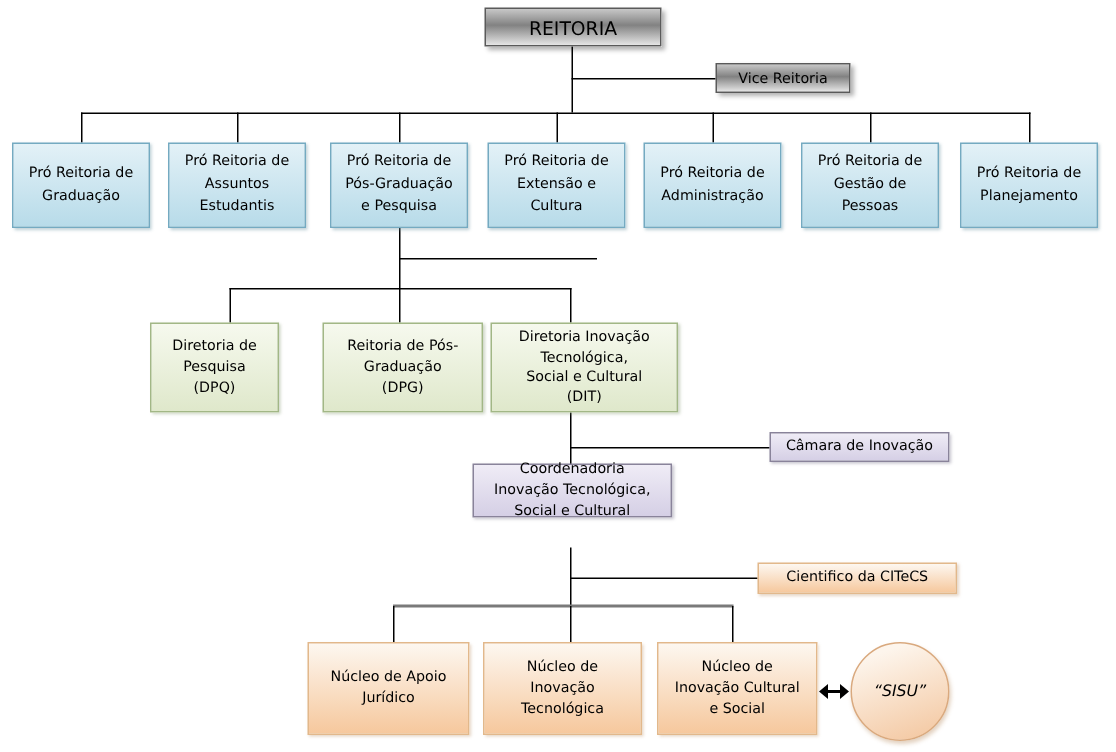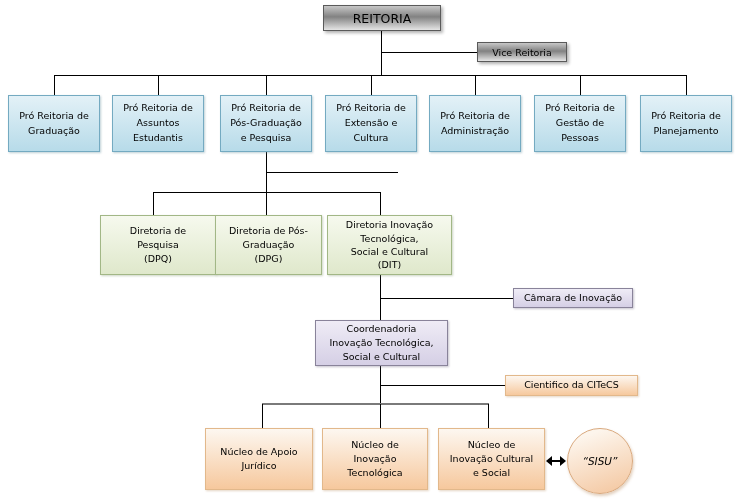--- a/index.html
+++ b/index.html
@@ -103,33 +103,33 @@
 Cultura</div>
   <div class="node blue" style="left:429px;top:95px;width:92px;height:57px">Pró Reitoria de
 Administração</div>
   <div class="node blue" style="left:534px;top:95px;width:92px;height:57px">Pró Reitoria de
 Gestão de
 Pessoas</div>
   <div class="node blue" style="left:640px;top:95px;width:92px;height:57px">Pró Reitoria de
 Planejamento</div>
 
 
-  <div class="node green" style="left:100px;top:215px;width:116px;height:60px">Diretoria de
+  <div class="node green" style="left:100px;top:215px;width:86px;height:60px">Diretoria de
 Pesquisa
 (DPQ)</div>
-  <div class="node green" style="left:215px;top:215px;width:107px;height:60px">Diretoria de Pós-
+  <div class="node green" style="left:215px;top:215px;width:107px;height:60px">Reitoria de Pós-
 Graduação
 (DPG)</div>
   <div class="node green" style="left:327px;top:215px;width:125px;height:60px;line-height:1.4">Diretoria Inovação
 Tecnológica,
 Social e Cultural
 (DIT)</div>
 
   <div class="node purple" style="left:513px;top:288px;width:120px;height:20px">Câmara de Inovação</div>
-  <div class="node purple" style="left:315px;top:320px;width:133px;height:46px;line-height:1.45">Coordenadoria
+  <div class="node purple" style="left:315px;top:309px;width:133px;height:36px;line-height:1.45">Coordenadoria
 Inovação Tecnológica,
 Social e Cultural</div>
   <div class="node orange" style="left:505px;top:375px;width:133px;height:21px">Cientifico da CITeCS</div>
 
   <div class="node orange" style="left:205px;top:428px;width:108px;height:62px">Núcleo de Apoio
 Jurídico</div>
   <div class="node orange" style="left:322px;top:428px;width:106px;height:62px">Núcleo de
 Inovação
 Tecnológica</div>
   <div class="node orange" style="left:438px;top:428px;width:107px;height:62px">Núcleo de

